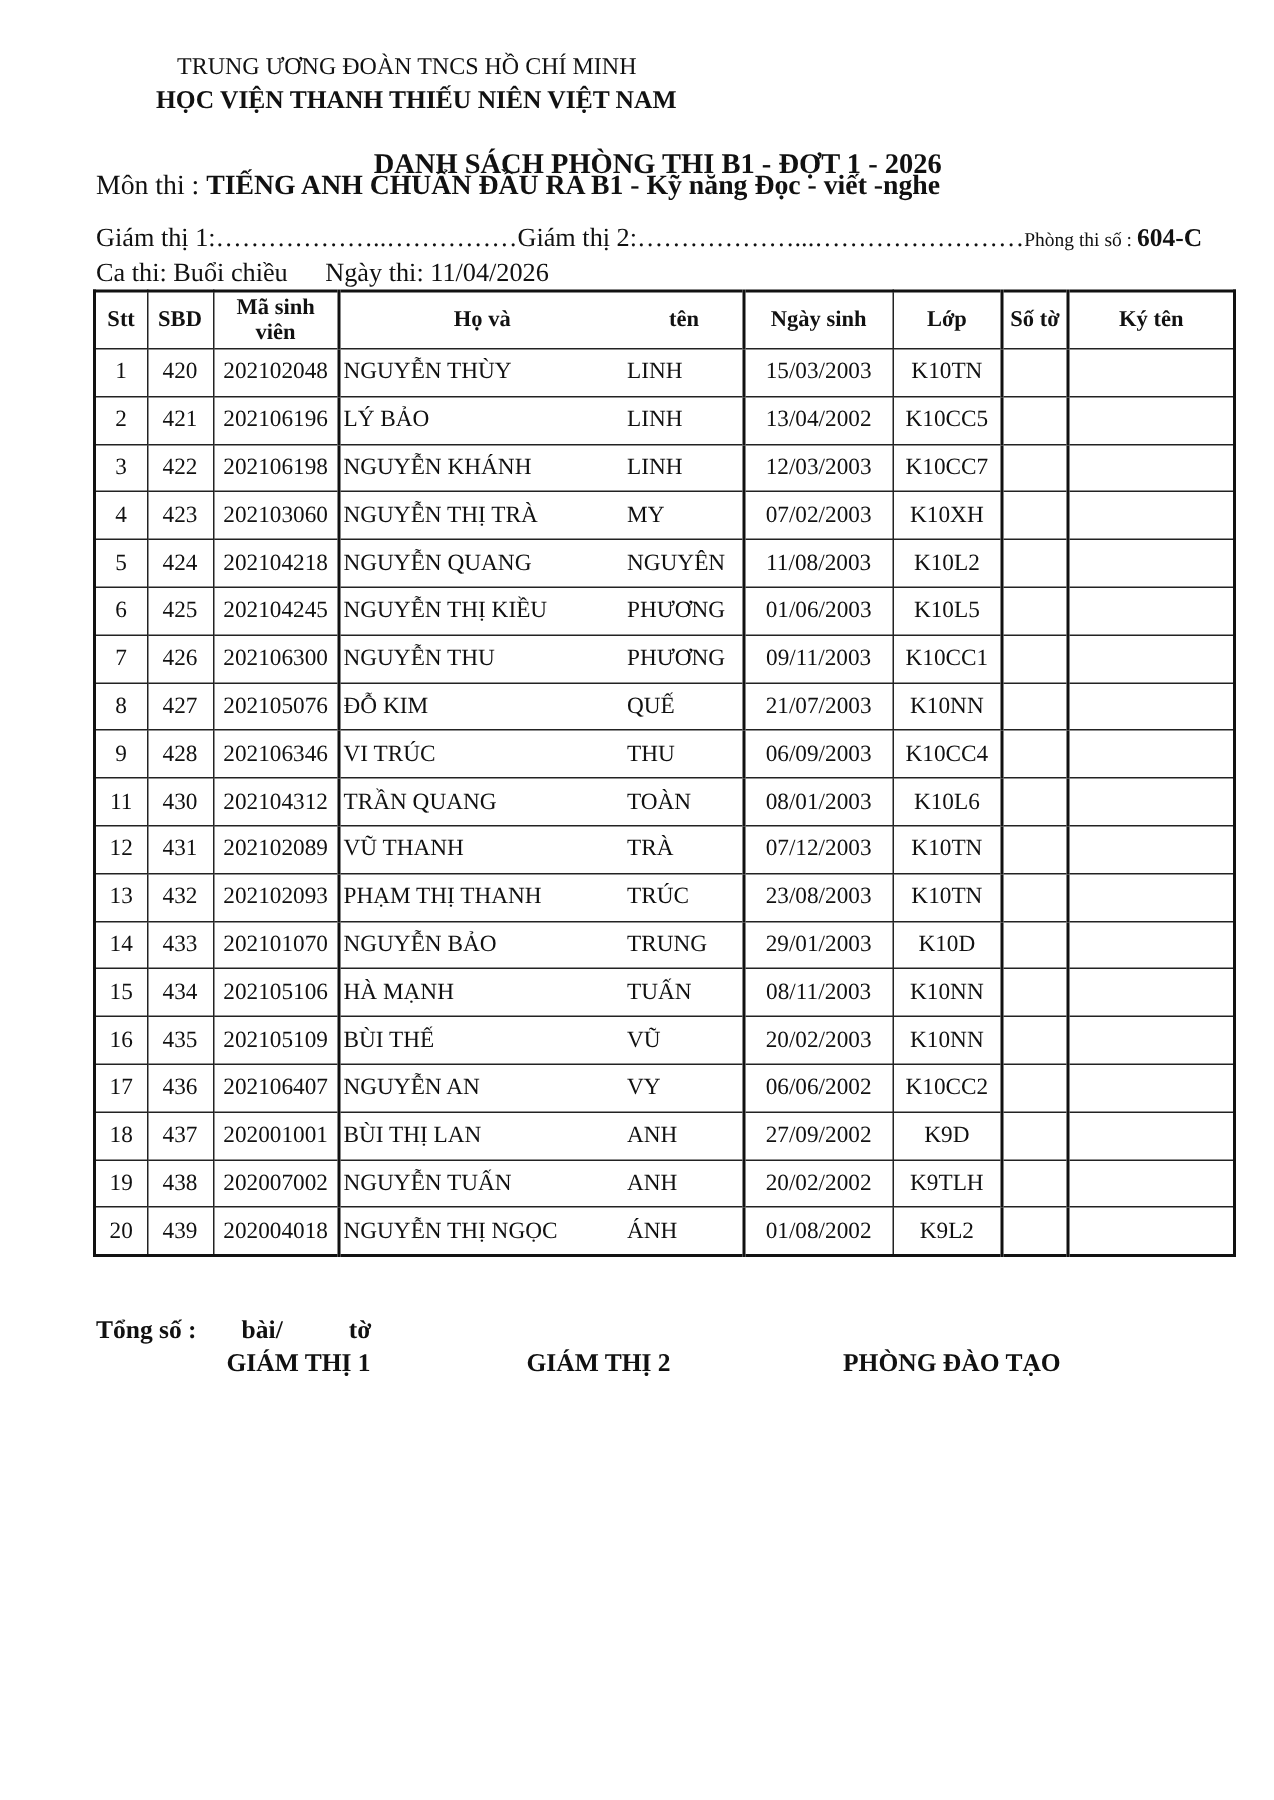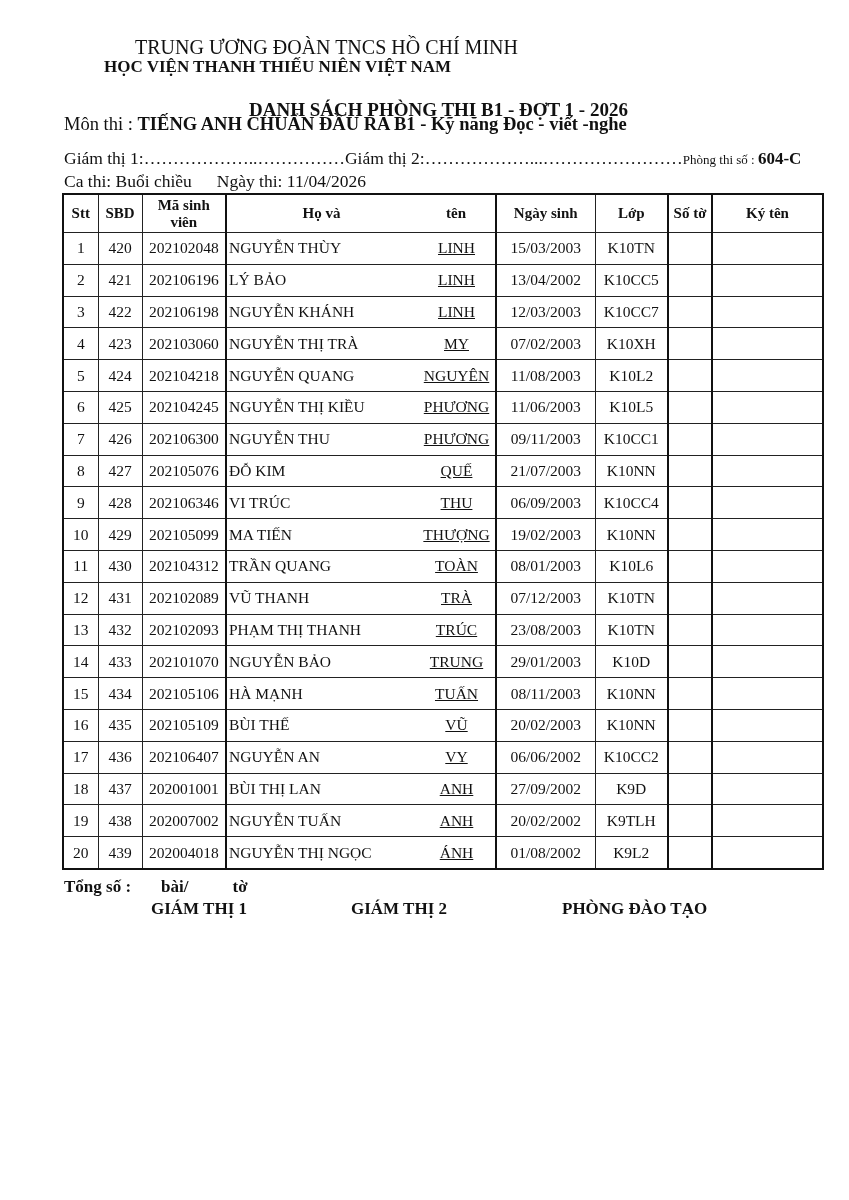--- a/index.html
+++ b/index.html
@@ -1,36 +1,36 @@
 <!DOCTYPE html>
 <html><head>
 <meta charset="utf-8">
 <style>
   html, body { margin: 0; padding: 0; background: #ffffff; }
   body { width: 849px; height: 1200px; position: relative; overflow: hidden;
          font-family: "Liberation Serif", "DejaVu Serif", serif; color: #111; }
   .abs { position: absolute; white-space: nowrap; }
-  .org1 { left: 118px; top: 36px; font-size: 20px; margin-left: 17px; }
+  .org1 { left: 118px; top: 36px; font-size: 16px; }
   .org2 { left: 104px; top: 57px; font-size: 17px; font-weight: bold; }
   .title { left: 0; width: 849px; text-align: center; top: 99px; font-size: 19px; font-weight: bold; padding-left: 28px; box-sizing: border-box; }
   .subject { left: 64px; top: 114px; font-size: 18.5px; }
   .subject b { font-weight: bold; }
   .proctors { left: 64px; top: 148px; font-size: 17.5px; }
   .proctors .room-label { font-size: 13px; }
   .proctors b { font-size: 17px; font-weight: bold; }
   .session { left: 64px; top: 171px; font-size: 17.5px; }
   .session .date { margin-left: 25px; }
 
   table.roster { position: absolute; left: 62px; top: 193px; width: 760px;
                  border-collapse: collapse; font-size: 15.5px; table-layout: fixed; }
   table.roster th, table.roster td { border: 1px solid #222; padding: 0; height: 30.8px; text-align: center; vertical-align: middle; }
   table.roster { border: 2px solid #111; }
   table.roster th { font-weight: bold; height: 37px; line-height: 17px; font-size: 15px; }
   table.roster td.name { text-align: left; padding-left: 2px; border-right: none; }
-  table.roster td.given { text-align: center; padding-left: 2px; border-left: none; text-decoration: underline; }
+  table.roster td.given { text-align: left; padding-left: 2px; border-left: none; }
   table.roster th.hdr-name { border-right: none; }
   table.roster th.hdr-given { border-left: none; text-align: left; padding-left: 30px; }
   table.roster td.thick-l, table.roster th.thick-l { border-left: 2px solid #111; }
 
   .total { left: 64px; top: 877px; font-size: 17px; font-weight: bold; }
   .total .bai { margin-left: 30px; }
   .total .to { margin-left: 44px; }
   .sig { top: 899px; font-size: 17px; font-weight: bold; }
   .sig1 { left: 151px; }
   .sig2 { left: 351px; }
@@ -135,21 +135,21 @@
         <td>K10L2</td>
         <td class="thick-l"></td>
         <td class="thick-l"></td>
       </tr>
       <tr>
         <td>6</td>
         <td>425</td>
         <td>202104245</td>
         <td class="name thick-l">NGUYỄN THỊ KIỀU</td>
         <td class="given">PHƯƠNG</td>
-        <td class="thick-l">11/06/2003</td>
+        <td class="thick-l">01/06/2003</td>
         <td>K10L5</td>
         <td class="thick-l"></td>
         <td class="thick-l"></td>
       </tr>
       <tr>
         <td>7</td>
         <td>426</td>
         <td>202106300</td>
         <td class="name thick-l">NGUYỄN THU</td>
         <td class="given">PHƯƠNG</td>
@@ -174,31 +174,20 @@
         <td>428</td>
         <td>202106346</td>
         <td class="name thick-l">VI TRÚC</td>
         <td class="given">THU</td>
         <td class="thick-l">06/09/2003</td>
         <td>K10CC4</td>
         <td class="thick-l"></td>
         <td class="thick-l"></td>
       </tr>
       <tr>
-        <td>10</td>
-        <td>429</td>
-        <td>202105099</td>
-        <td class="name thick-l">MA TIẾN</td>
-        <td class="given">THƯỢNG</td>
-        <td class="thick-l">19/02/2003</td>
-        <td>K10NN</td>
-        <td class="thick-l"></td>
-        <td class="thick-l"></td>
-      </tr>
-      <tr>
         <td>11</td>
         <td>430</td>
         <td>202104312</td>
         <td class="name thick-l">TRẦN QUANG</td>
         <td class="given">TOÀN</td>
         <td class="thick-l">08/01/2003</td>
         <td>K10L6</td>
         <td class="thick-l"></td>
         <td class="thick-l"></td>
       </tr>

